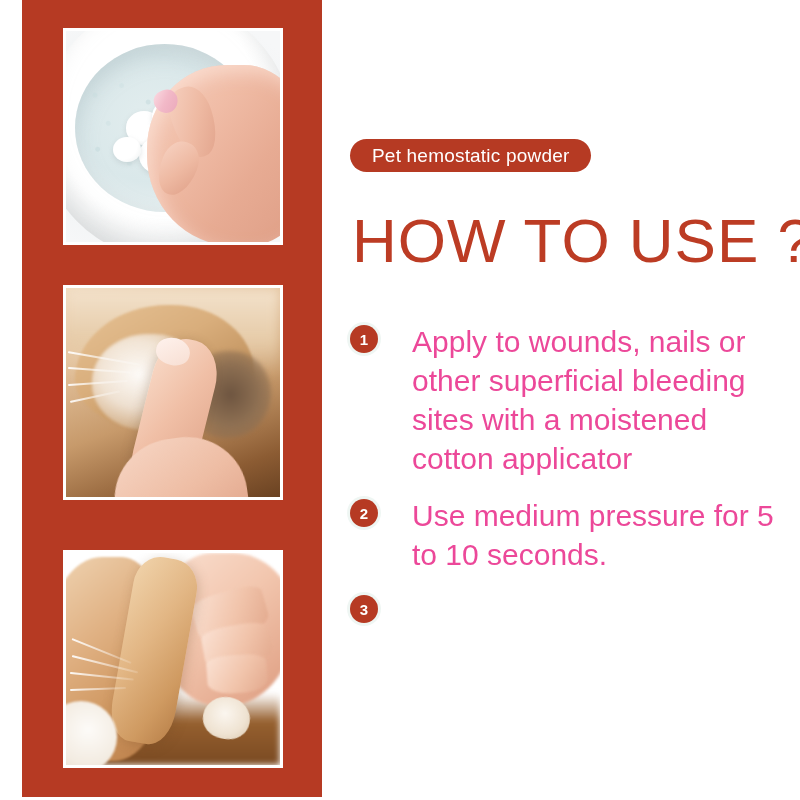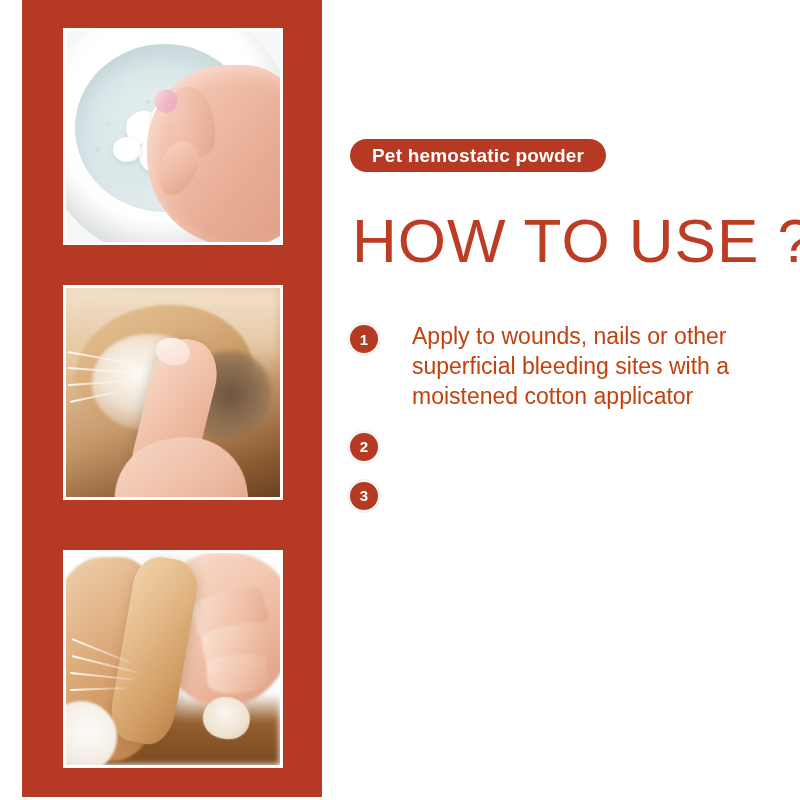--- a/index.html
+++ b/index.html
@@ -254,21 +254,21 @@
     left: 0px;
     top: 139px;
     height: 33px;
     padding: 0 22px;
     display: flex;
     align-items: center;
     background: #b63a23;
     border-radius: 17px;
     color: #ffffff;
     font-size: 19px;
-    font-weight: bold;
+    font-weight: normal;
     letter-spacing: 0.2px;
     white-space: nowrap;
   }
   .headline {
     position: absolute;
     left: 2px;
     top: 208px;
     margin: 0;
     font-size: 62px;
     font-weight: normal;
@@ -302,23 +302,23 @@
     color: #ffffff;
     font-size: 15px;
     font-weight: bold;
     display: flex;
     align-items: center;
     justify-content: center;
     box-shadow: 0 0 0 3px rgba(226,238,234,0.55);
   }
   .step-text {
     margin-left: 34px;
-    font-size: 23px;
+    font-size: 30px;
     line-height: 1.30;
-    color: #c2410c;
+    color: #ec4899;
     max-width: 378px;
   }
 </style>
 </head>
 <body>
 
 <div class="infographic">
 
   <div class="photo-panel">
 
@@ -384,20 +384,21 @@
 
     <h1 class="headline">HOW TO USE ?</h1>
 
     <ol class="steps">
       <li class="step">
         <span class="step-badge">1</span>
         <span class="step-text">Apply to wounds, nails or other superficial bleeding sites with a moistened cotton applicator</span>
       </li>
       <li class="step">
         <span class="step-badge">2</span>
+        <span class="step-text">Use medium pressure for 5 to 10 seconds.</span>
       </li>
       <li class="step">
         <span class="step-badge">3</span>
       </li>
     </ol>
 
   </div>
 </div>
 
 </body></html>

